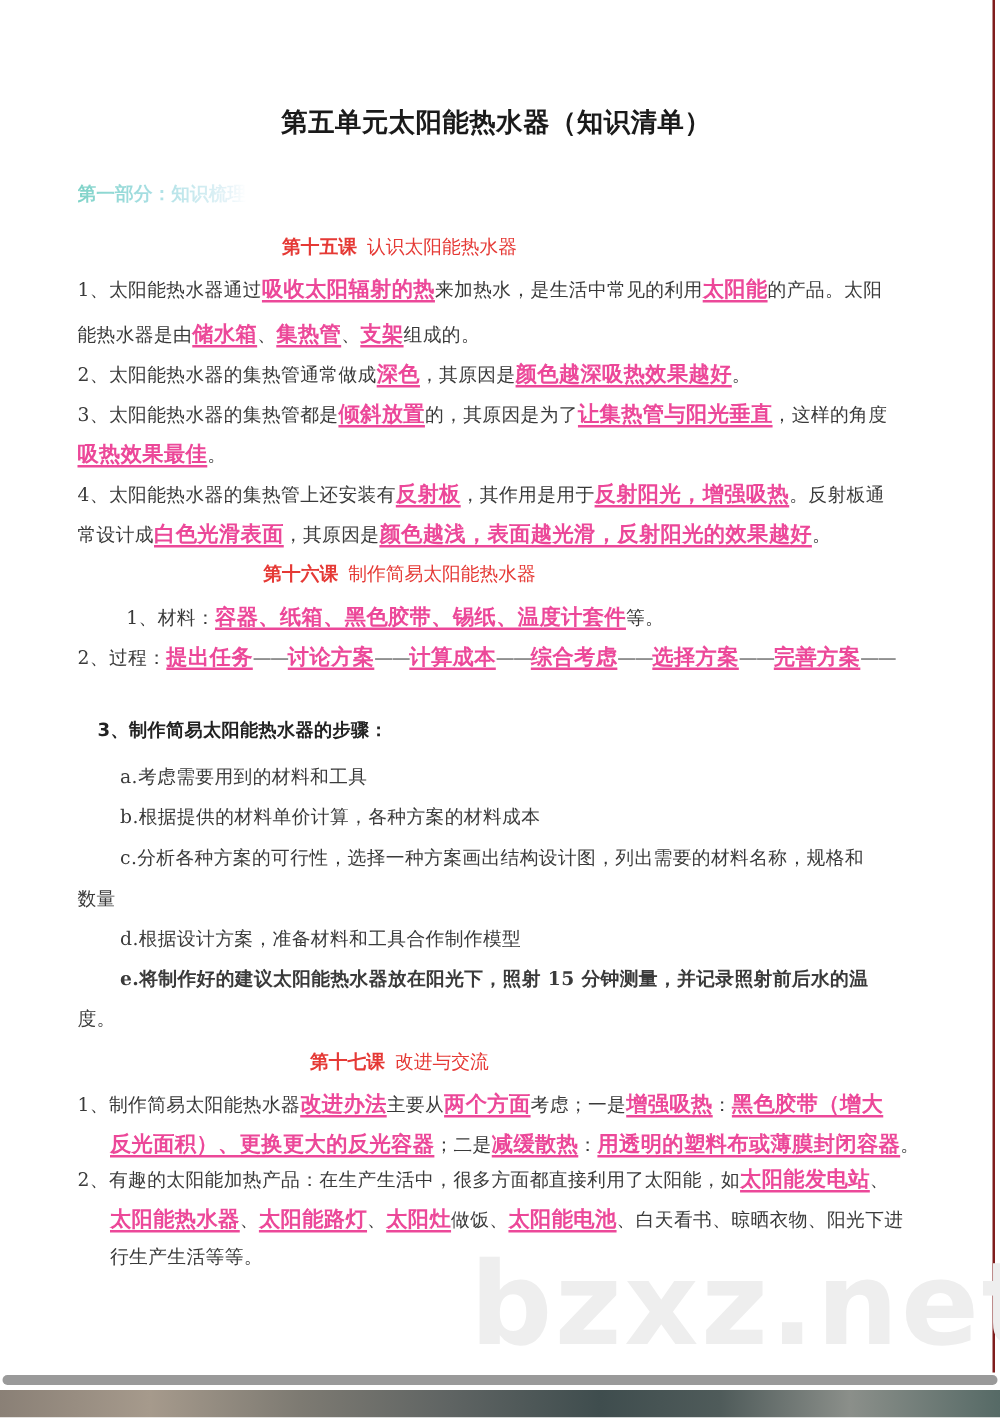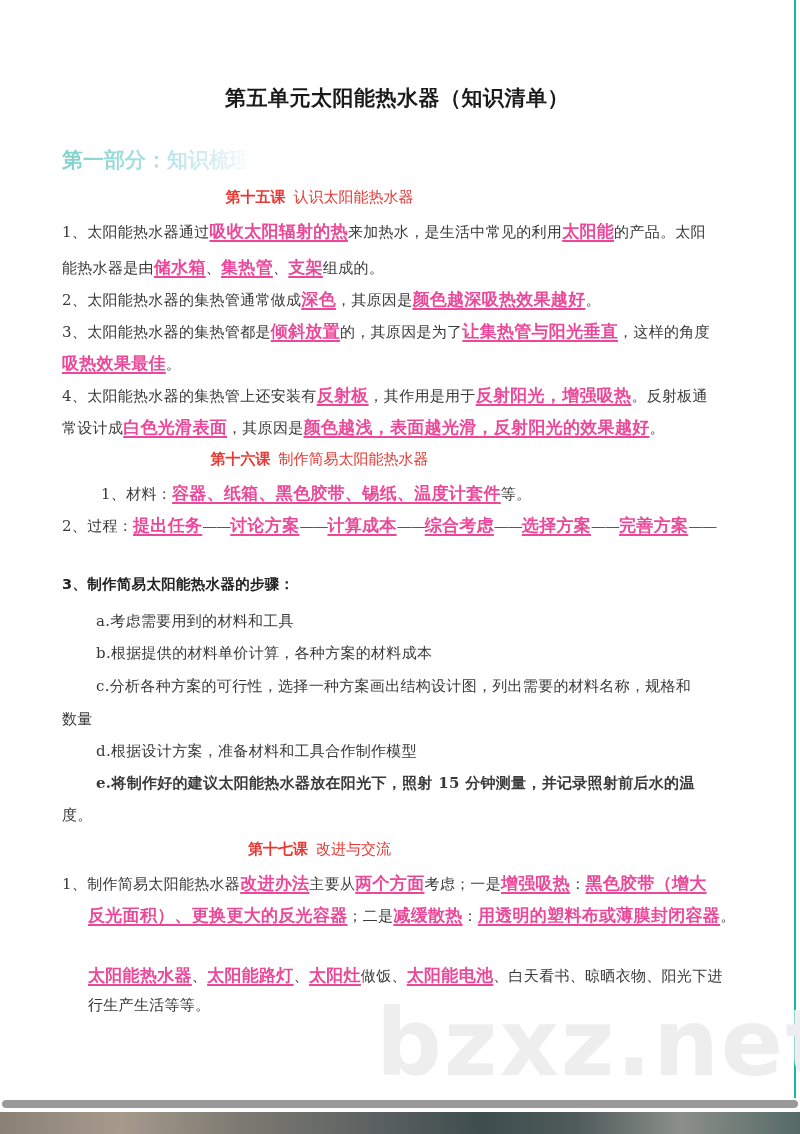--- a/index.html
+++ b/index.html
@@ -5,31 +5,31 @@
     html, body { margin: 0; padding: 0; }
     body {
       width: 800px; height: 1134px; overflow: hidden; position: relative;
       background: #ffffff;
       font-family: "DejaVu Serif", "Liberation Serif", serif;
       color: #333;
     }
     .page {
       position: absolute; left: 0; top: 0; width: 794px; height: 1098px;
       background: #fff;
-      border-right: 2px solid #14b8a6;
+      border-right: 2px solid #7f1d1d;
     }
     .title {
       position: absolute; top: 84px; left: 0; width: 794px; text-align: center;
       font-family: "DejaVu Sans", "Liberation Sans", sans-serif;
       font-size: 21px; font-weight: bold; color: #1a1a1a; letter-spacing: 0.5px;
     }
     .part {
       position: absolute; top: 146px; left: 62px;
       font-family: "DejaVu Sans", "Liberation Sans", sans-serif;
-      font-size: 21px; font-weight: bold;
+      font-size: 15px; font-weight: bold;
       background: linear-gradient(90deg, #7fd3c8 0%, #a9dfe4 45%, #e6f3f8 90%, #ffffff 100%);
       -webkit-background-clip: text; background-clip: text; color: transparent; text-align: center;
     }
     .lesson {
       position: absolute; left: 0; width: 639px; text-align: center;
       font-size: 15px; color: #e53935;
     }
     .lesson .num { font-weight: bold; font-family: "DejaVu Sans", "Liberation Sans", sans-serif; }
     .lesson .name { margin-left: 8px; }
     .line {
@@ -96,40 +96,43 @@
 
   <div class="lesson" style="top:450px;">
     <span class="num">第十六课</span><span class="name">制作简易太阳能热水器</span>
   </div>
   <div class="line" style="top:482px;margin-left:39px;">
     <span>1、材料：</span><span class="u">容器、纸箱、黑色胶带、锡纸、温度计套件</span><span>等。</span>
   </div>
   <div class="line" style="top:514px;">
     <span>2、过程：</span><span class="u">提出任务</span><span class="dash">——</span><span class="u">讨论方案</span><span class="dash">——</span><span class="u">计算成本</span><span class="dash">——</span><span class="u">综合考虑</span><span class="dash">——</span><span class="u">选择方案</span><span class="dash">——</span><span class="u">完善方案</span><span class="dash">——</span>
   </div>
-  <div class="line" style="top:575px;">
+  <div class="line" style="top:575px;margin-left:16px;">
     <span class="bold">3、制作简易太阳能热水器的步骤：</span>
   </div>
   <div class="line sub" style="top:612px;">a.考虑需要用到的材料和工具</div>
   <div class="line sub" style="top:644px;">b.根据提供的材料单价计算，各种方案的材料成本</div>
   <div class="line sub" style="top:677px;">c.分析各种方案的可行性，选择一种方案画出结构设计图，列出需要的材料名称，规格和</div>
   <div class="line" style="top:710px;">数量</div>
   <div class="line sub" style="top:742px;">d.根据设计方案，准备材料和工具合作制作模型</div>
   <div class="line sub" style="top:774px;font-weight:bold;">e.将制作好的建议太阳能热水器放在阳光下，照射 15 分钟测量，并记录照射前后水的温</div>
   <div class="line" style="top:806px;">度。</div>
 
   <div class="lesson" style="top:840px;">
     <span class="num">第十七课</span><span class="name">改进与交流</span>
   </div>
   <div class="line" style="top:872px;">
     <span>1、制作简易太阳能热水器</span><span class="u">改进办法</span><span>主要从</span><span class="u">两个方面</span><span>考虑；一是</span><span class="u">增强吸热</span><span>：</span><span class="u">黑色胶带（增大</span>
   </div>
   <div class="line indent2" style="top:904px;">
     <span class="u">反光面积）、更换更大的反光容器</span><span>；二是</span><span class="u">减缓散热</span><span>：</span><span class="u">用透明的塑料布或薄膜封闭容器</span><span>。</span>
   </div>
+  <div class="line" style="top:932px;">
+    <span>2、有趣的太阳能加热产品：在生产生活中，很多方面都直接利用了太阳能，如</span><span class="u">太阳能发电站</span><span>、</span>
+  </div>
   <div class="line indent2" style="top:964px;">
     <span class="u">太阳能热水器</span><span>、</span><span class="u">太阳能路灯</span><span>、</span><span class="u">太阳灶</span><span>做饭、</span><span class="u">太阳能电池</span><span>、白天看书、晾晒衣物、阳光下进</span>
   </div>
   <div class="line indent2" style="top:996px;">行生产生活等等。</div>
 
   <div class="watermark">bzxz.net</div>
 </div>
 
 <div class="hscroll"></div>
 <div class="bottom-strip"></div>

